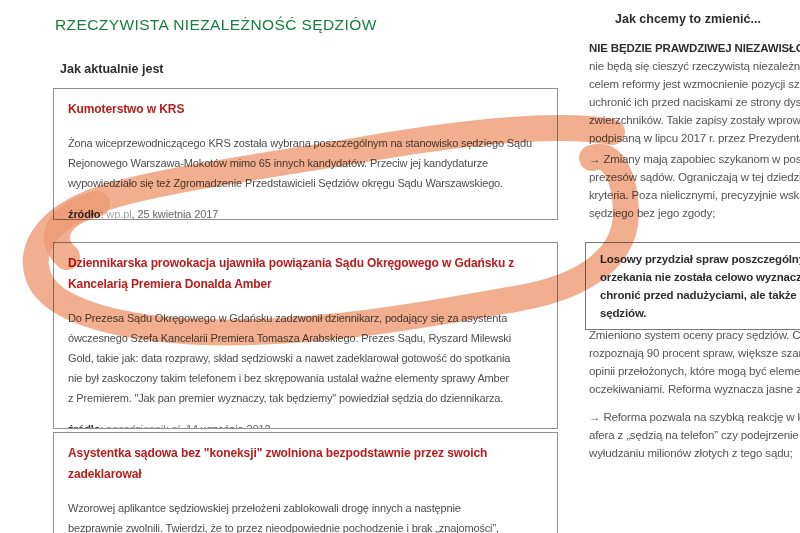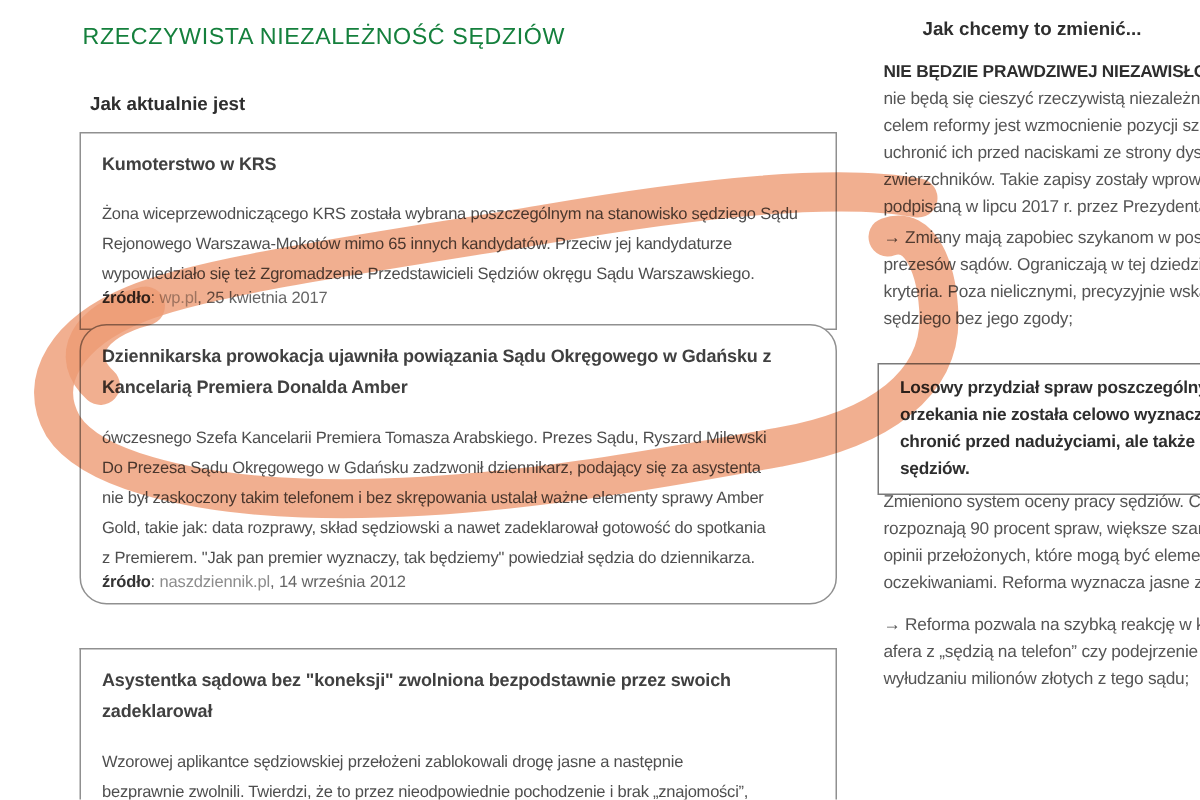--- a/index.html
+++ b/index.html
@@ -26,34 +26,34 @@
   .left-section { left: 60px; top: 62px; }
 
   .card {
     left: 53px; width: 505px;
     border: 1px solid #909090;
     background: #fff;
     padding: 10px 14px;
     overflow: hidden;
   }
   #card1 { top: 88px;  height: 132px; }
-  #card2 { top: 216px; height: 187px; border-radius: 18px; }
+  #card2 { top: 242px; height: 187px; }
   #card3 { top: 432px; height: 120px; border-bottom: none; }
 
   .card-title {
-    font-size: 12px; font-weight: bold; color: #404040;
+    font-size: 12px; font-weight: bold; color: #b91c1c;
     line-height: 21px; white-space: nowrap; letter-spacing: -0.1px;
   }
   .card-body { margin-top: 13px; }
   .ln {
     font-size: 11px; line-height: 20px; white-space: nowrap;
     letter-spacing: -0.15px; color: #4e4e4e;
   }
   .src {
-    font-size: 11px; white-space: nowrap;
+    margin-top: 15px; font-size: 11px; white-space: nowrap;
     letter-spacing: -0.1px; color: #666666;
   }
   .src b { color: #333333; }
   .src .lnk { color: #a8a8a8; text-decoration: none; }
 
   
   .right-col { left: 589px; top: 0; width: 400px; height: 533px; }
   .right-col .section-label { position: absolute; left: 0; top: 12px; margin-left: 26px; }
   .rln {
     font-size: 11.5px; line-height: 18px; white-space: nowrap;
@@ -89,34 +89,34 @@
     <div class="ln">Rejonowego Warszawa-Mokotów mimo 65 innych kandydatów. Przeciw jej kandydaturze</div>
     <div class="ln">wypowiedziało się też Zgromadzenie Przedstawicieli Sędziów okręgu Sądu Warszawskiego.</div>
   </div>
   <div class="src"><b>źródło</b><span>: </span><a href="#" class="lnk">wp.pl</a><span>, 25 kwietnia 2017</span></div>
 </div>
 
 <div class="abs card" id="card2">
   <div class="card-title">Dziennikarska prowokacja ujawniła powiązania Sądu Okręgowego w Gdańsku z</div>
   <div class="card-title">Kancelarią Premiera Donalda Amber</div>
   <div class="card-body">
+    <div class="ln">Do Prezesa Sądu Okręgowego w Gdańsku zadzwonił dziennikarz, podający się za asystenta</div>
     <div class="ln">ówczesnego Szefa Kancelarii Premiera Tomasza Arabskiego. Prezes Sądu, Ryszard Milewski</div>
-    <div class="ln">Do Prezesa Sądu Okręgowego w Gdańsku zadzwonił dziennikarz, podający się za asystenta</div>
+    <div class="ln">Gold, takie jak: data rozprawy, skład sędziowski a nawet zadeklarował gotowość do spotkania</div>
     <div class="ln">nie był zaskoczony takim telefonem i bez skrępowania ustalał ważne elementy sprawy Amber</div>
-    <div class="ln">Gold, takie jak: data rozprawy, skład sędziowski a nawet zadeklarował gotowość do spotkania</div>
     <div class="ln">z Premierem. "Jak pan premier wyznaczy, tak będziemy" powiedział sędzia do dziennikarza.</div>
   </div>
   <div class="src"><b>źródło</b><span>: </span><a href="#" class="lnk" style="color:#8c8c8c">naszdziennik.pl</a><span>, 14 września 2012</span></div>
 </div>
 
 <div class="abs card" id="card3">
   <div class="card-title">Asystentka sądowa bez "koneksji" zwolniona bezpodstawnie przez swoich</div>
   <div class="card-title">zadeklarował</div>
   <div class="card-body">
-    <div class="ln">Wzorowej aplikantce sędziowskiej przełożeni zablokowali drogę jasne a następnie</div>
+    <div class="ln">Wzorowej aplikantce sędziowskiej przełożeni zablokowali drogę innych a następnie</div>
     <div class="ln">bezprawnie zwolnili. Twierdzi, że to przez nieodpowiednie pochodzenie i brak „znajomości”,</div>
 
   </div>
 </div>
 
 <div class="abs right-col">
   <div class="section-label">Jak chcemy to zmienić...</div>
 
   <div id="rp1">
     <div class="rln bold">NIE BĘDZIE PRAWDZIWEJ NIEZAWISŁOŚCI S</div>

